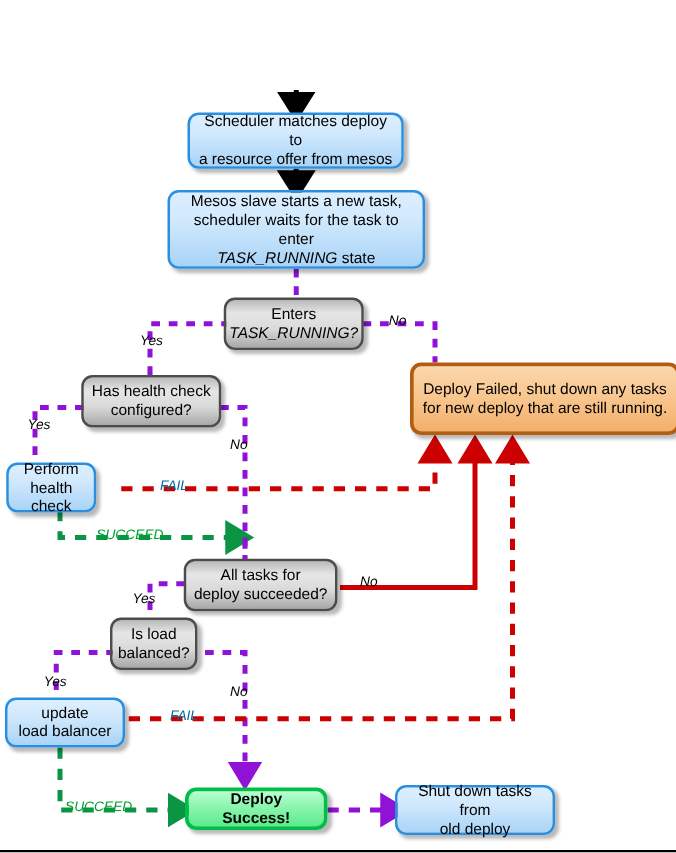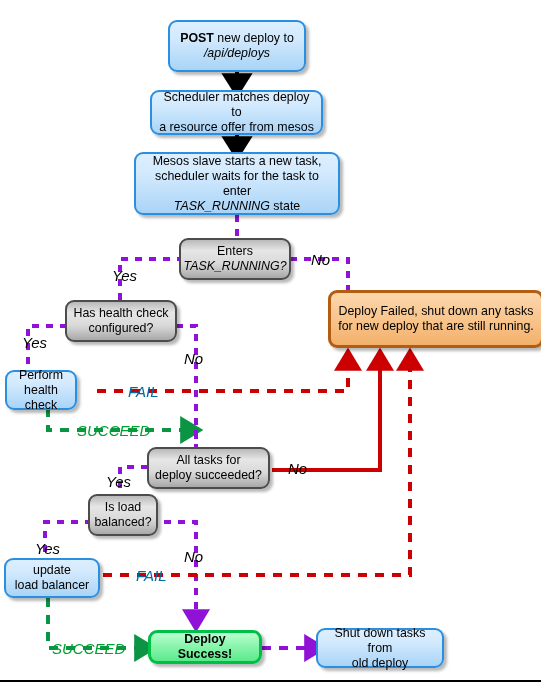--- a/index.html
+++ b/index.html
@@ -66,21 +66,21 @@
   .node.green {
     background: linear-gradient(to bottom, #b9ffd0 0%, #8bf5ae 45%, #5cea8c 100%);
     border: 3px solid #00bf46;
     box-shadow: 3px 3px 3px rgba(0,0,0,0.28);
     font-weight: bold;
   }
 
   
   .elabel {
     position: absolute;
-    font-size: 15px;
+    font-size: 11px;
     font-style: italic;
     white-space: nowrap;
     z-index: 6;
     color: #000000;
   }
   .elabel.fail { color: #0369a1; font-style: italic; }
   .elabel.succeed { color: #00a030; }
 </style>
 </head>
 <body>
@@ -131,26 +131,20 @@
 
     <path d="M150,522 L196,522 L196,622" stroke="#8f12d6" stroke-width="4" fill="none" stroke-dasharray="7,7" marker-end="url(#ah-purple)"></path>
 
     <path d="M103,575 L410,575 L410,358" stroke="#cc0000" stroke-width="4" fill="none" stroke-dasharray="9,8" marker-end="url(#ah-red)"></path>
 
     <path d="M48,598 L48,648 L147,648" stroke="#0b9444" stroke-width="4" fill="none" stroke-dasharray="9,8" marker-end="url(#ah-green)"></path>
 
     <path d="M262,648 L317,648" stroke="#8f12d6" stroke-width="4" fill="none" stroke-dasharray="9,8" marker-end="url(#ah-purple)"></path>
   </svg>
 
-  <div class="node blue" style="left:168px; top:20px; width:138px; height:52px;">
-    <div>
-      <span style="font-weight:bold;">POST</span><span> new deploy to</span><br>
-      <span style="font-style:italic;">/api/deploys</span>
-    </div>
-  </div>
 
   <div class="node blue" style="left:150px; top:90px; width:173px; height:45px;">
     <div>
       <span>Scheduler matches deploy to</span><br>
       <span>a resource offer from mesos</span>
     </div>
   </div>
 
   <div class="node gray" style="left:179px; top:238px; width:112px; height:42px;">
     <div>

